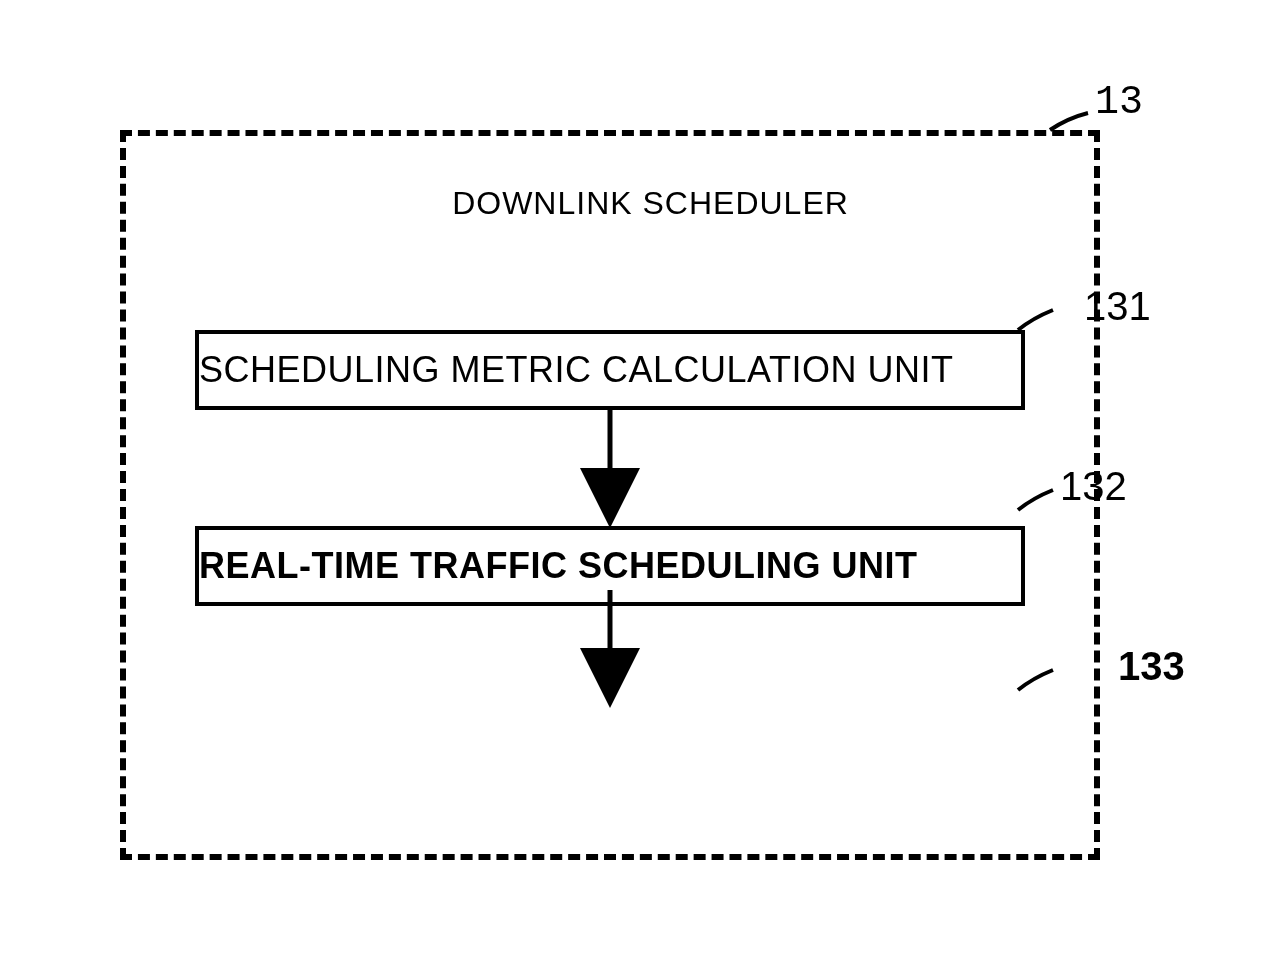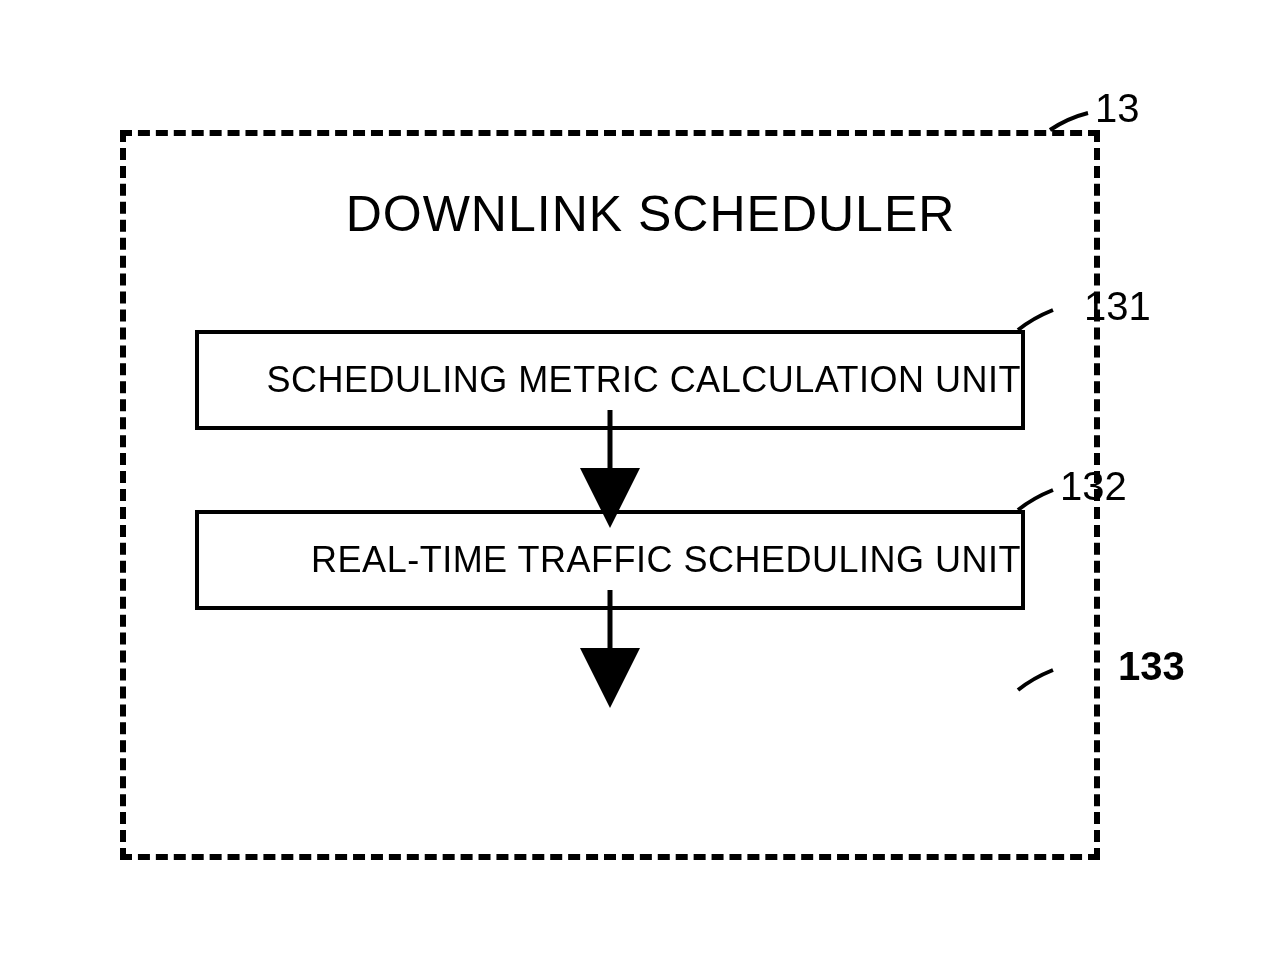--- a/index.html
+++ b/index.html
@@ -23,52 +23,52 @@
     height: 730px;
     border: 6px dashed #000;
     box-sizing: border-box;
   }
   .title {
     position: absolute;
     left: 16px;
     right: 0;
     top: 185px;
     text-align: center;
-    font-size: 50px;
+    font-size: 32px;
     letter-spacing: 1px;
     font-family: "Segoe UI", Arial, sans-serif;
     font-stretch: condensed;
   }
   .block {
     position: absolute;
     left: 195px;
     width: 830px;
-    height: 100px;
+    height: 80px;
     border: 4px solid #000;
     box-sizing: border-box;
     display: flex;
     align-items: center;
-    justify-content: flex-end;
+    justify-content: flex-start;
     font-size: 36px;
     letter-spacing: 0.5px;
     font-family: "Segoe UI", Arial, sans-serif;
     font-stretch: condensed;
     background: #fff;
   }
   .block1 { top: 330px; }
-  .block2 { top: 510px; }
+  .block2 { top: 526px; font-weight: bold; }
   .block3 { top: 690px; }
 
   .ref-label {
     position: absolute;
     font-size: 40px;
     font-family: "Segoe UI", Arial, sans-serif;
     font-stretch: condensed;
   }
-  .ref-13  { left: 1095px; top: 86px; }
+  .ref-13  { left: 1095px; top: 80px; font-family: Liberation Mono, monospace; }
   .ref-131 { left: 1084px; top: 284px; }
   .ref-132 { left: 1060px; top: 464px; }
   .ref-133 { left: 1118px; top: 644px; font-weight: bold; }
 
   
   svg.leaders {
     position: absolute;
     left: 0;
     top: 0;
     width: 1285px;

